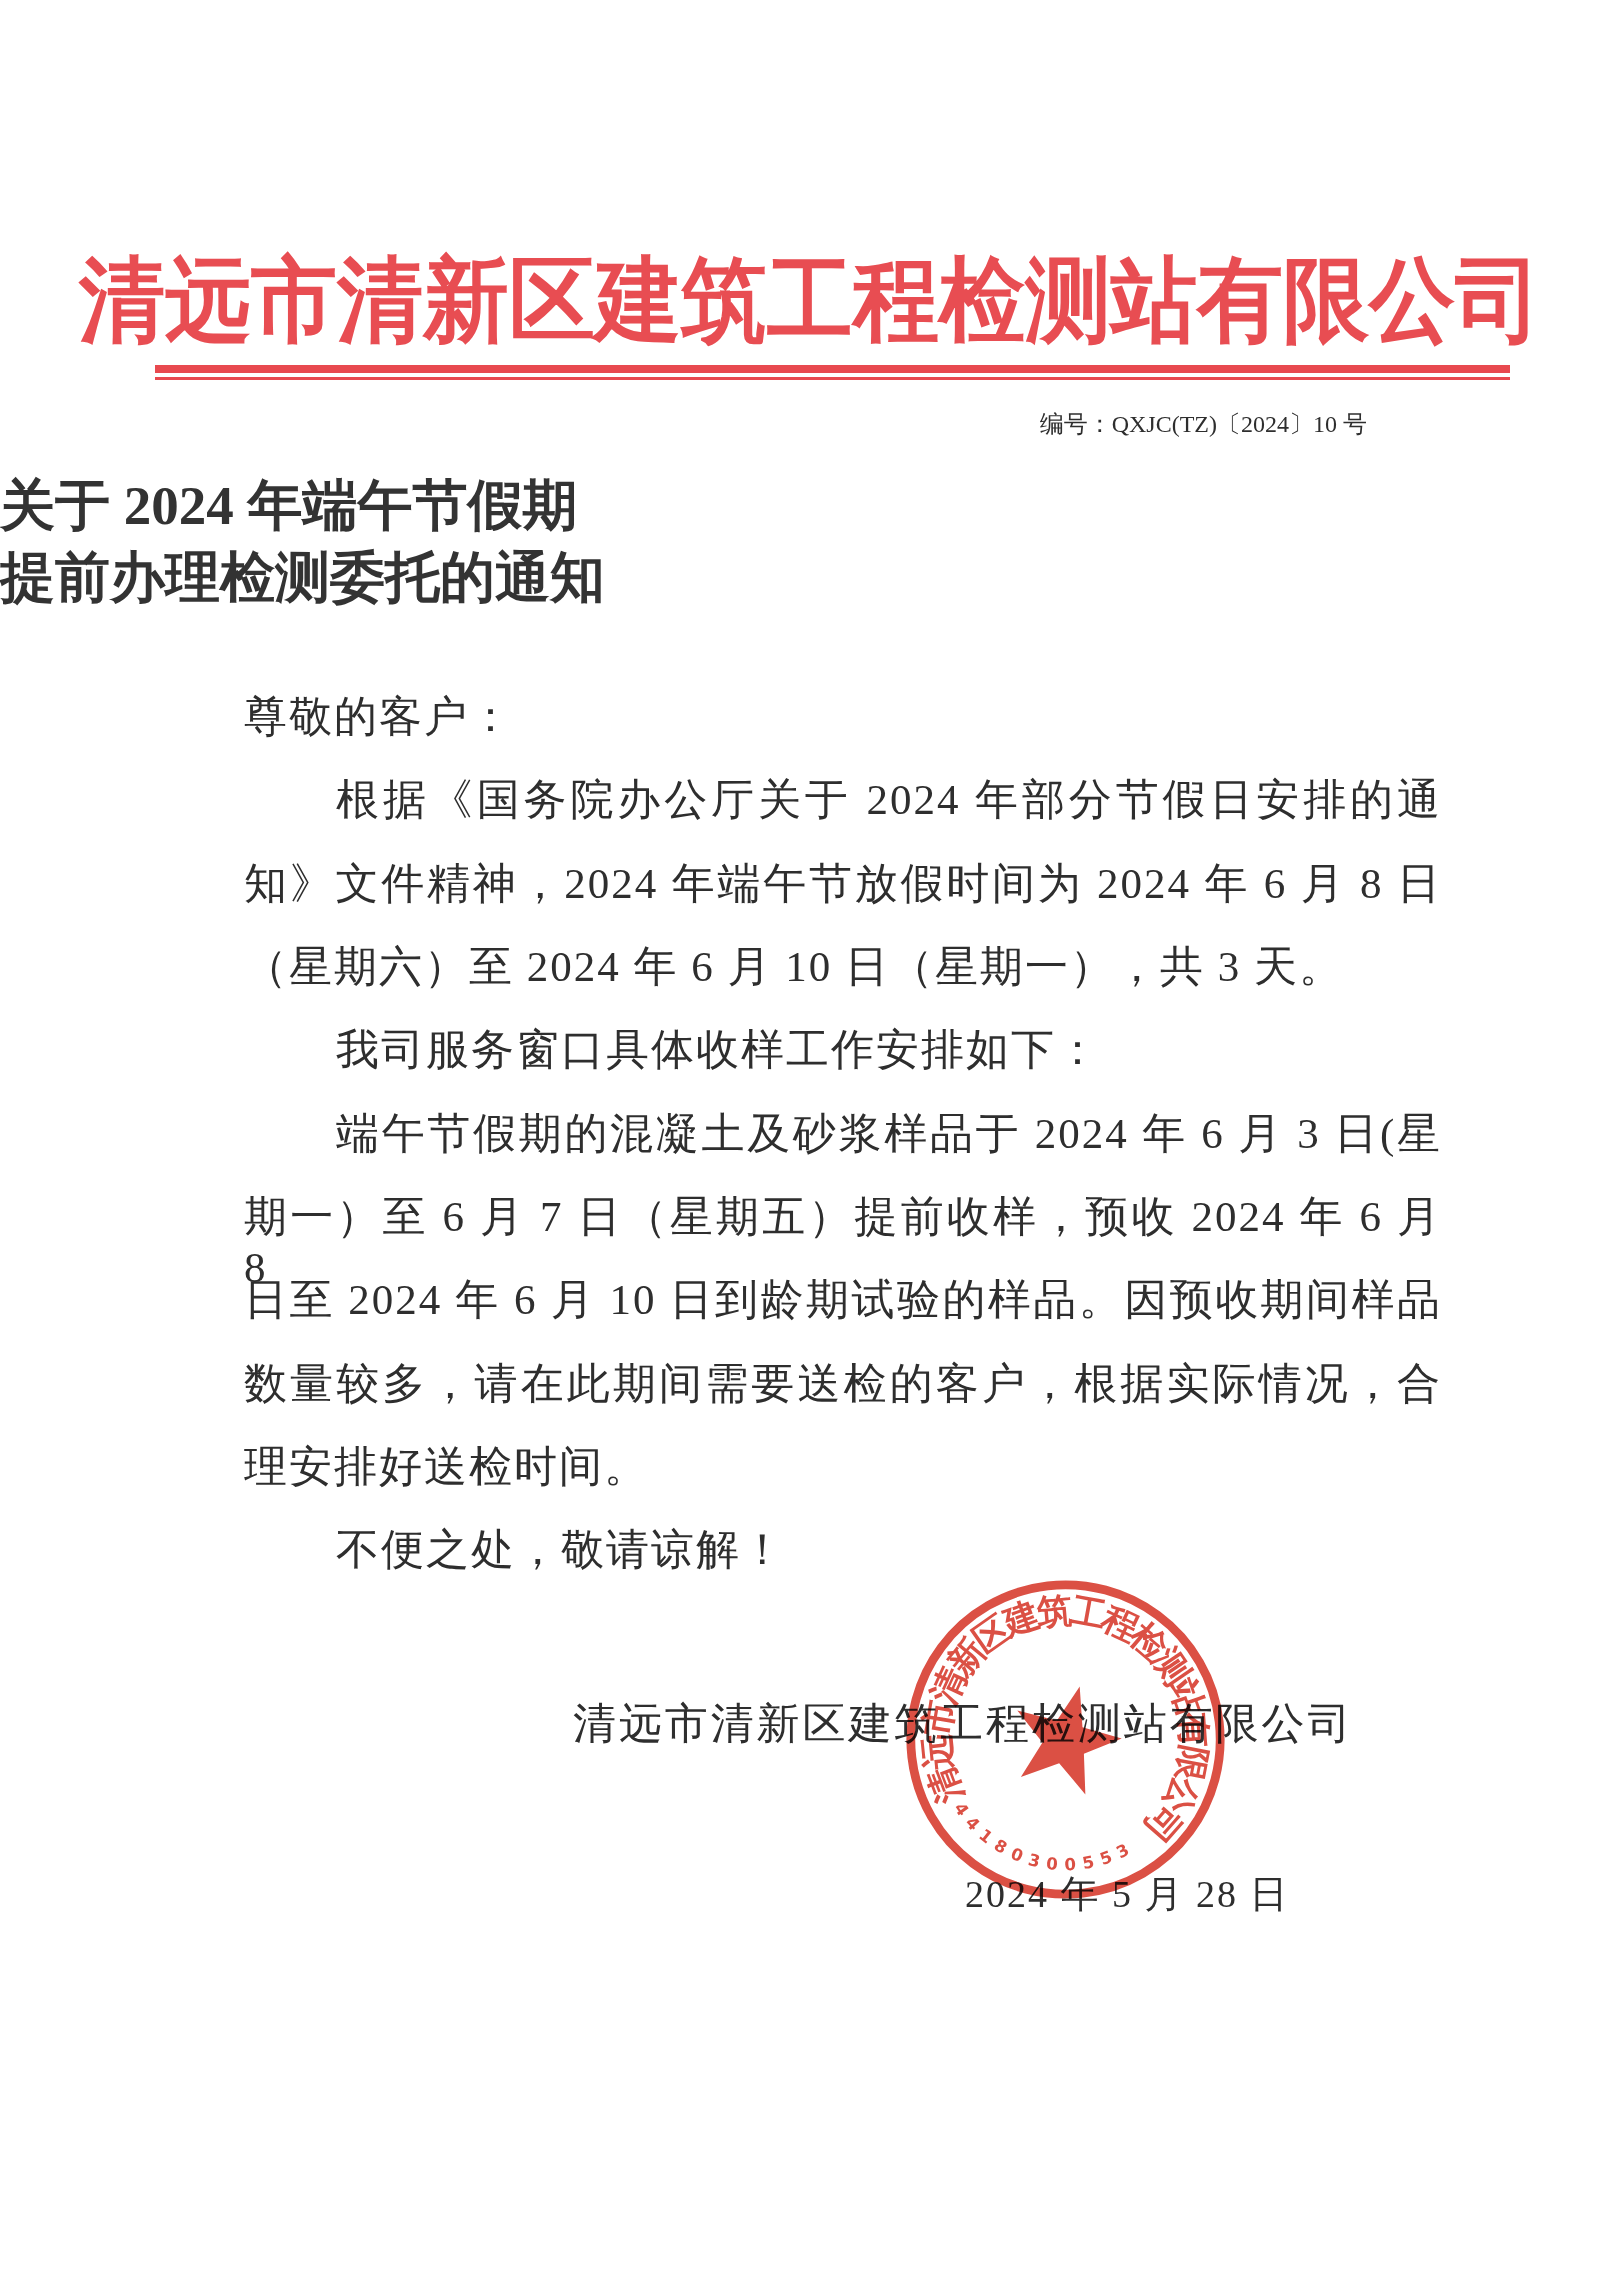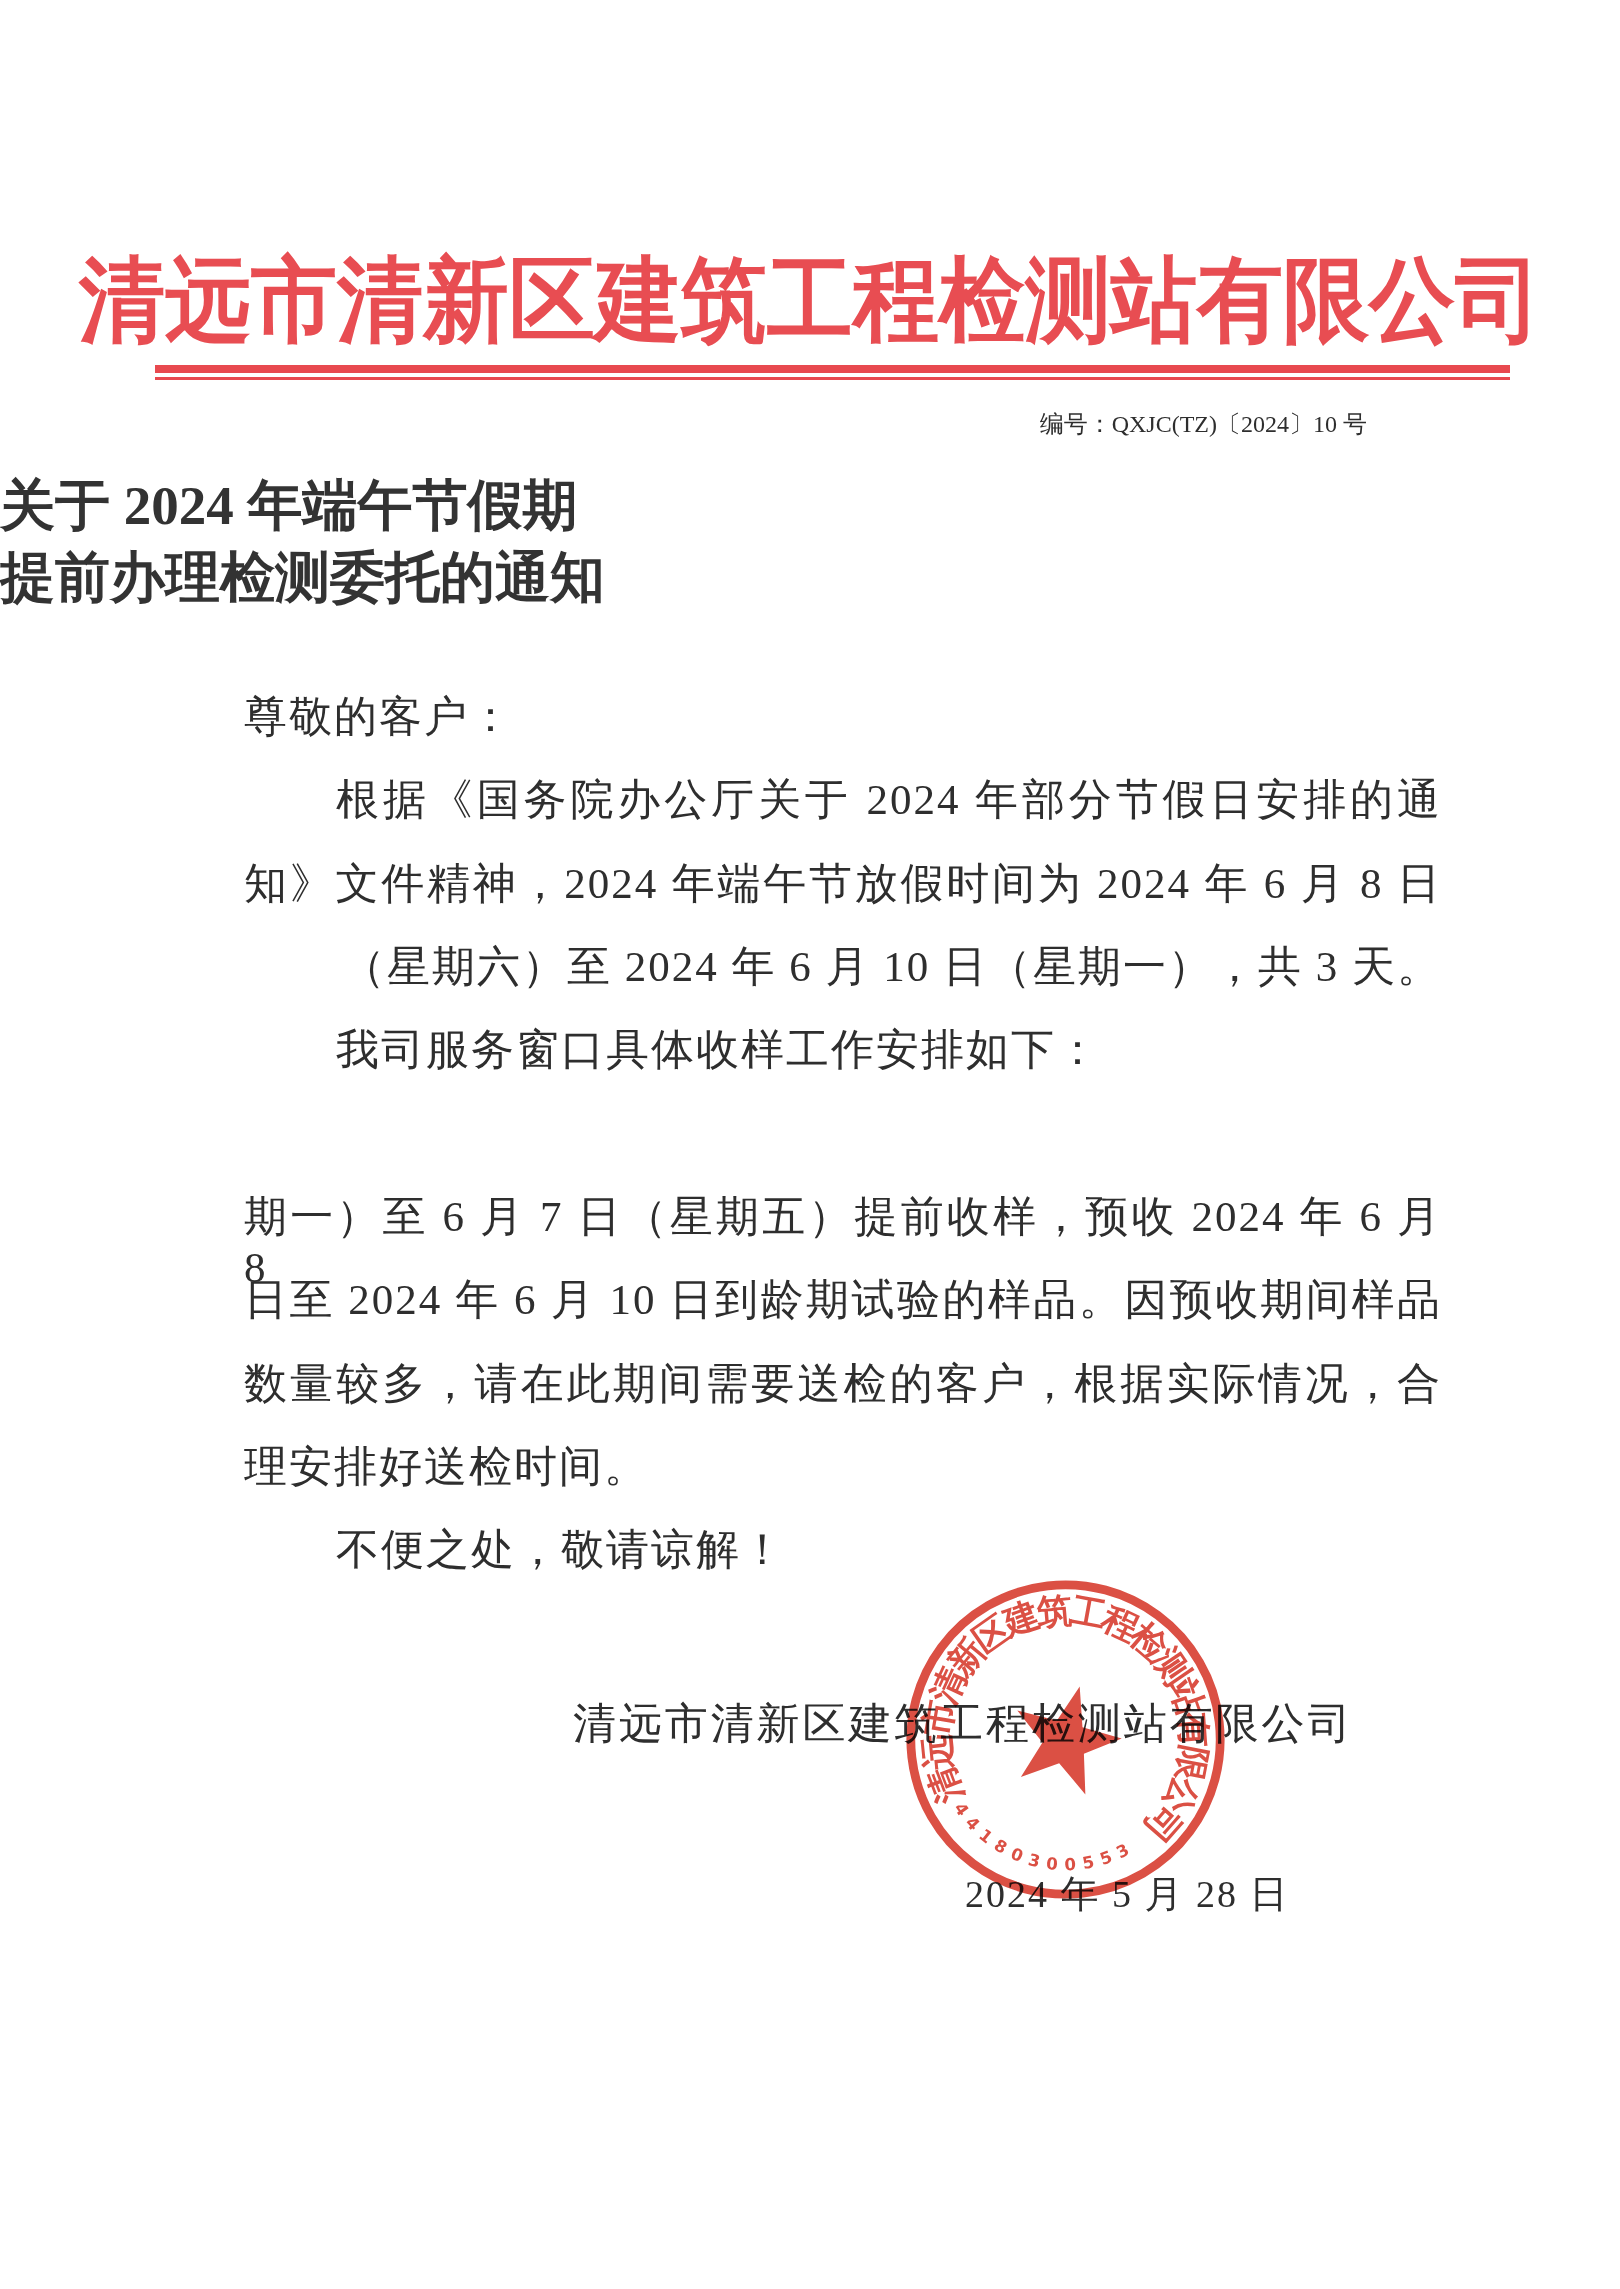--- a/index.html
+++ b/index.html
@@ -84,22 +84,23 @@
 
   <div class="doc-number">编号：QXJC(TZ)〔2024〕10 号</div>
 
   <div class="doc-title t1">关于 2024 年端午节假期</div>
   <div class="doc-title t2">提前办理检测委托的通知</div>
 
   <div class="body-col">
     <div class="bline" style="top:691px;">尊敬的客户：</div>
     <div class="bline just ind" style="top:774px;">根据《国务院办公厅关于 2024 年部分节假日安排的通</div>
     <div class="bline just" style="top:858px;">知》文件精神，2024 年端午节放假时间为 2024 年 6 月 8 日</div>
-    <div class="bline" style="top:941px;text-align:right;">（星期六）至 2024 年 6 月 10 日（星期一），共 3 天。</div>
+    <div class="bline" style="top:941px;">（星期六）至 2024 年 6 月 10 日（星期一），共 3 天。</div>
     <div class="bline ind" style="top:1024px;">我司服务窗口具体收样工作安排如下：</div>
+    <div class="bline just ind" style="top:1108px;">端午节假期的混凝土及砂浆样品于 2024 年 6 月 3 日(星</div>
     <div class="bline just" style="top:1191px;">期一）至 6 月 7 日（星期五）提前收样，预收 2024 年 6 月 8</div>
     <div class="bline just" style="top:1274px;">日至 2024 年 6 月 10 日到龄期试验的样品。因预收期间样品</div>
     <div class="bline just" style="top:1358px;">数量较多，请在此期间需要送检的客户，根据实际情况，合</div>
     <div class="bline" style="top:1441px;">理安排好送检时间。</div>
     <div class="bline ind" style="top:1524px;">不便之处，敬请谅解！</div>
   </div>
 
   <div class="sig-company">清远市清新区建筑工程检测站有限公司</div>
   <div class="sig-date">2024 年 5 月 28 日</div>
 

